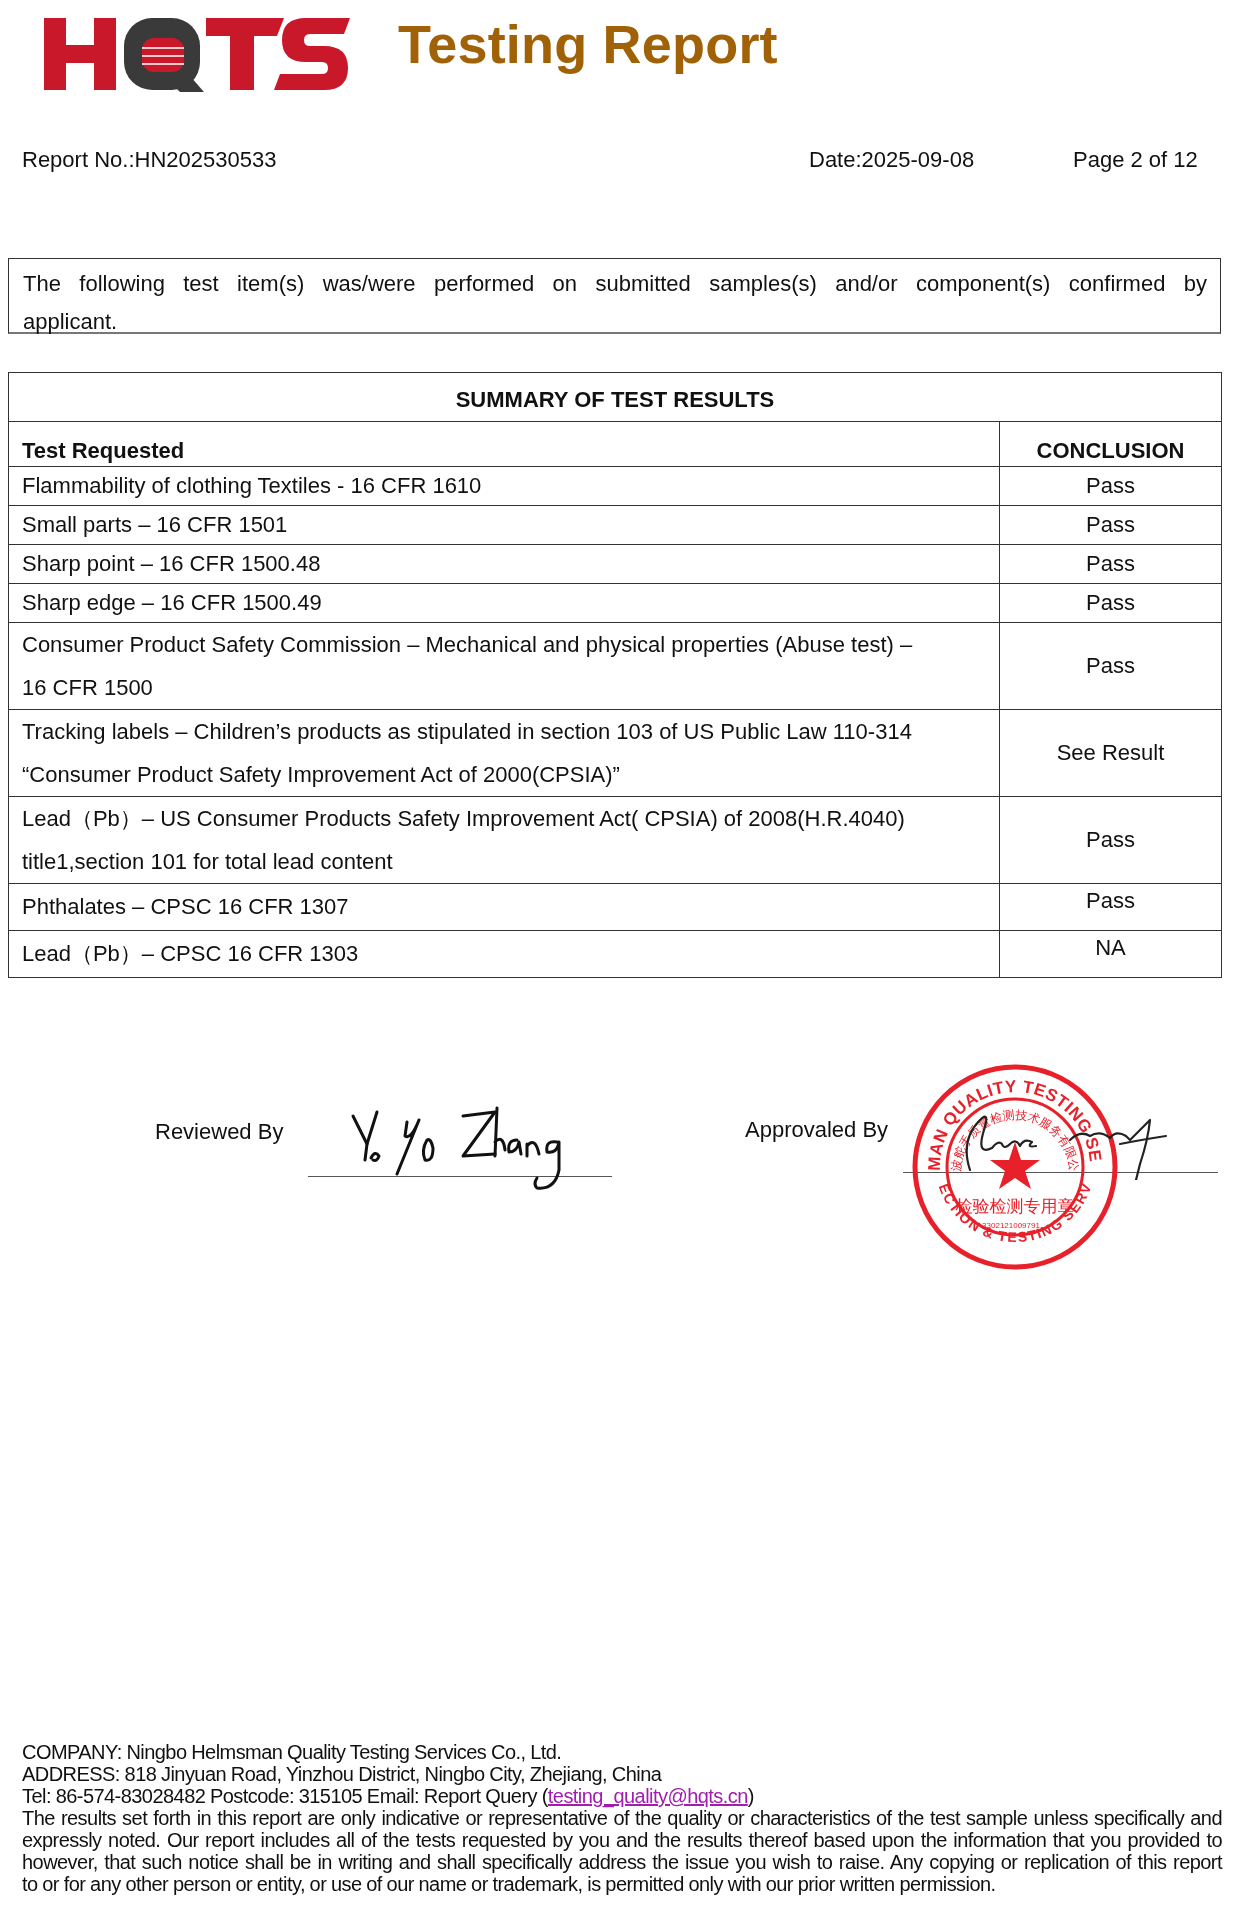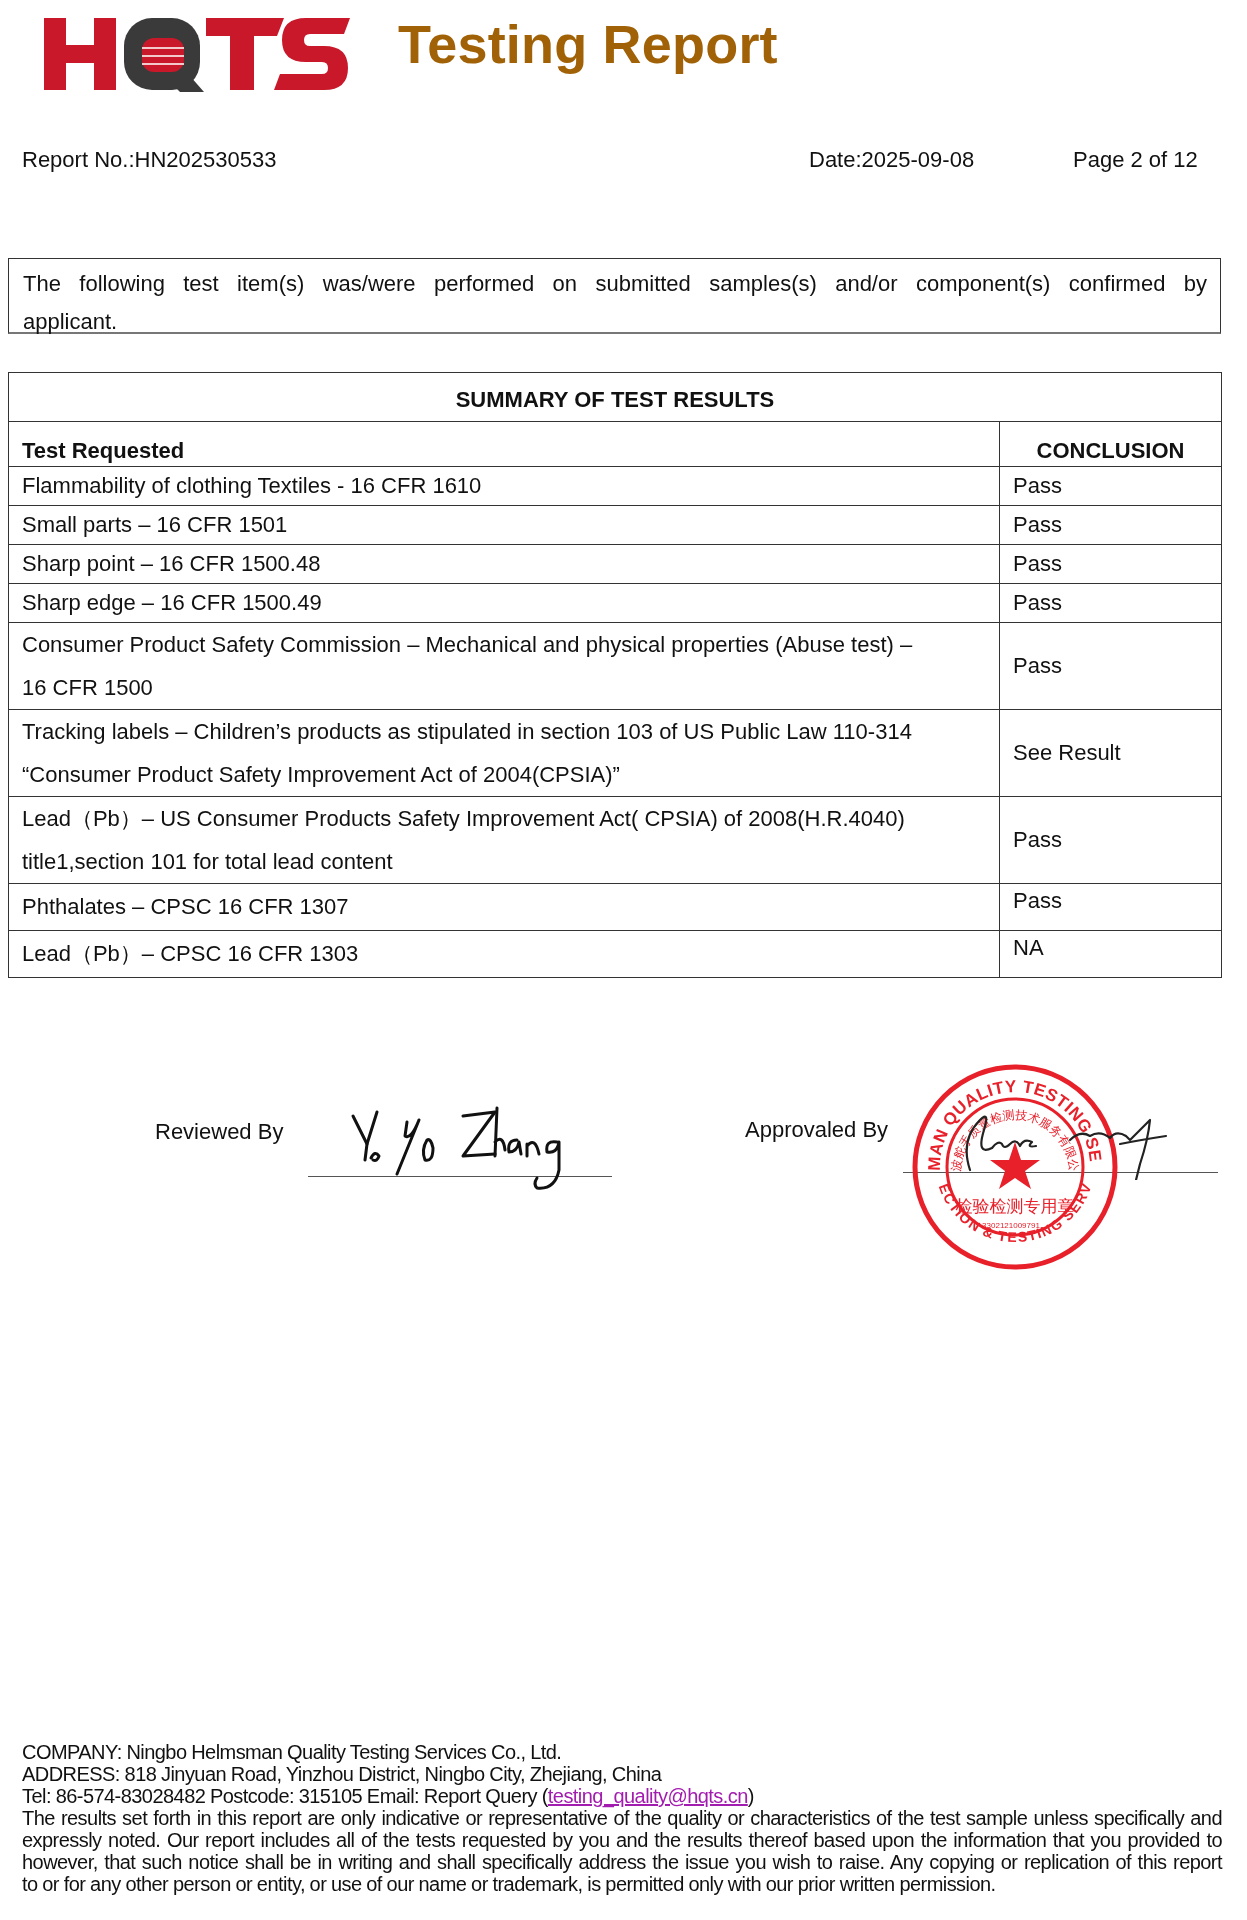--- a/index.html
+++ b/index.html
@@ -23,21 +23,21 @@
            font-size: 22px; line-height: 38px; text-align: justify; text-align-last: left; }
   #intro .l1 { display: block; text-align: justify; text-align-last: justify; white-space: nowrap; }
 
   
   #summary { left: 8px; top: 372px; width: 1214px; border-collapse: collapse; font-size: 22px; }
   #summary td { border: 1.5px solid #333; padding: 0 13px; vertical-align: middle; }
   #summary .title-cell { height: 42px; text-align: center; font-weight: bold; padding-top: 6px; }
   #summary .hdr-cell { height: 42px; font-weight: bold; vertical-align: bottom; padding-bottom: 2px; }
   #summary .hdr-concl { text-align: center; }
   #summary .test { width: 964px; }
-  #summary .concl { }
+  #summary .concl { text-align: center; }
   #summary tr.r1 td { height: 38px; }
   #summary tr.r2 td { height: 85px; }
   #summary .test .line { display: block; line-height: 43px; }
   #summary tr.r1 .test .line { line-height: 38px; }
   #summary tr.r1.last td, #summary tr.r1.short td { height: 42px; }
   #summary tr.short .concl { vertical-align: top; padding-top: 4px; }
 
   
   #rev-label { left: 155px; top: 1119px; font-size: 22px; white-space: nowrap; }
   #rev-line { left: 308px; top: 1176px; width: 304px; height: 1px; background: #555; }
@@ -129,21 +129,21 @@
   <tr class="r2">
     <td class="test">
       <span class="line">Consumer Product Safety Commission – Mechanical and physical properties (Abuse test) –</span>
       <span class="line">16 CFR 1500</span>
     </td>
     <td class="concl">Pass</td>
   </tr>
   <tr class="r2">
     <td class="test">
       <span class="line">Tracking labels – Children’s products as stipulated in section 103 of US Public Law 110-314</span>
-      <span class="line">“Consumer Product Safety Improvement Act of 2004(CPSIA)”</span>
+      <span class="line">“Consumer Product Safety Improvement Act of 2000(CPSIA)”</span>
     </td>
     <td class="concl">See Result</td>
   </tr>
   <tr class="r2">
     <td class="test">
       <span class="line">Lead（Pb）– US Consumer Products Safety Improvement Act( CPSIA) of 2008(H.R.4040)</span>
       <span class="line">title1,section 101 for total lead content</span>
     </td>
     <td class="concl">Pass</td>
   </tr>

